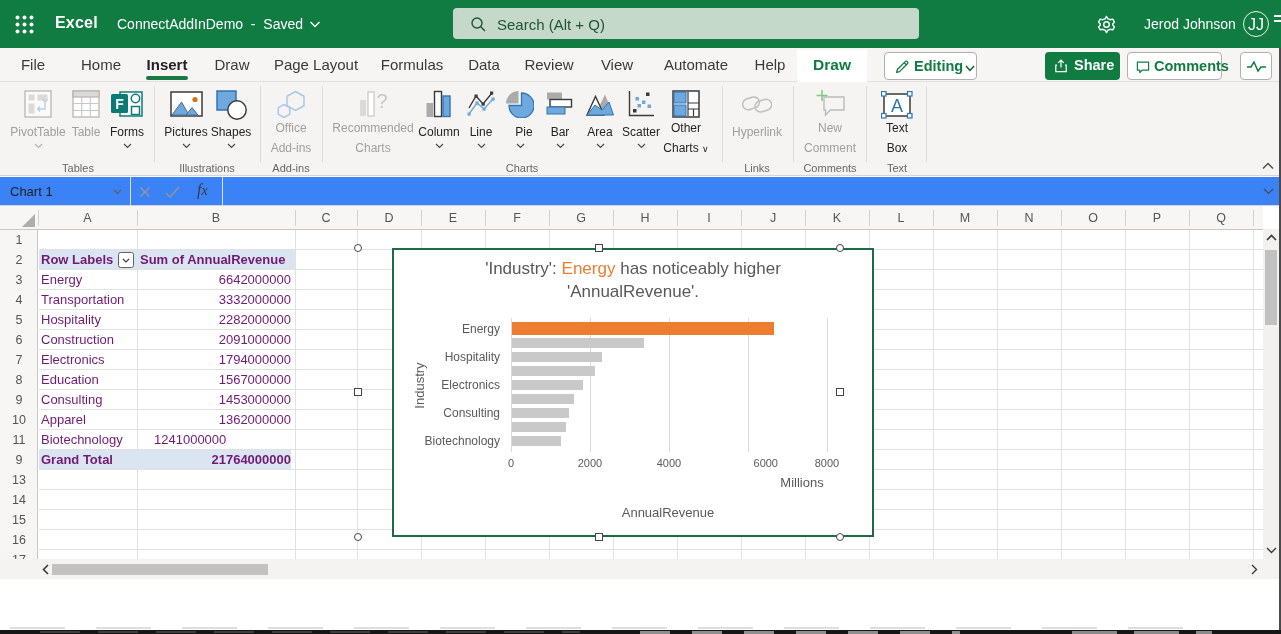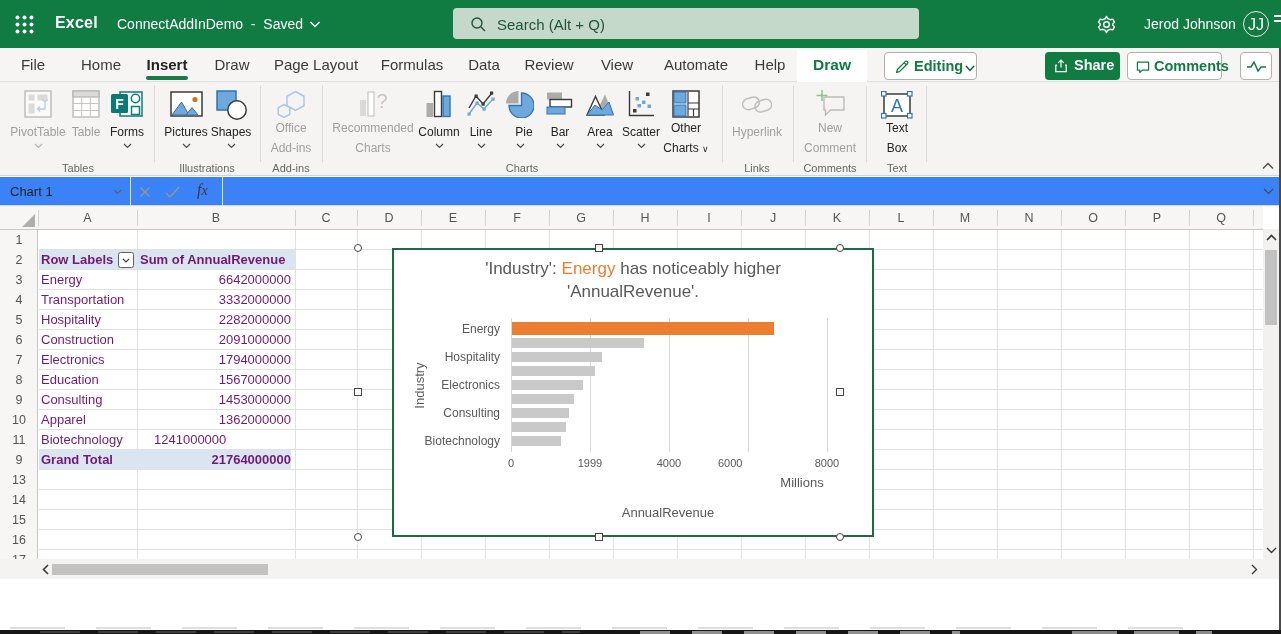--- a/index.html
+++ b/index.html
@@ -434,23 +434,23 @@
 <div class="abs" style="left:118px;top:144px;width:62px;height:10px;background:#C9C9C9"></div>
 <div class="abs" style="left:118px;top:158px;width:57px;height:10px;background:#C9C9C9"></div>
 <div class="abs" style="left:118px;top:172px;width:54px;height:10px;background:#C9C9C9"></div>
 <div class="abs" style="left:118px;top:186px;width:49px;height:10px;background:#C9C9C9"></div>
 <div class="ctext" style="left:6px;top:72px;width:100px;text-align:right;font-size:12px;line-height:14px">Energy</div>
 <div class="ctext" style="left:6px;top:100px;width:100px;text-align:right;font-size:12px;line-height:14px">Hospitality</div>
 <div class="ctext" style="left:6px;top:128px;width:100px;text-align:right;font-size:12px;line-height:14px">Electronics</div>
 <div class="ctext" style="left:6px;top:156px;width:100px;text-align:right;font-size:12px;line-height:14px">Consulting</div>
 <div class="ctext" style="left:6px;top:184px;width:100px;text-align:right;font-size:12px;line-height:14px">Biotechnology</div>
 <div class="ctext" style="left:87px;top:206px;width:60px;text-align:center;font-size:11px;line-height:14px">0</div>
-<div class="ctext" style="left:166px;top:206px;width:60px;text-align:center;font-size:11px;line-height:14px">1999</div>
+<div class="ctext" style="left:166px;top:206px;width:60px;text-align:center;font-size:11px;line-height:14px">2000</div>
 <div class="ctext" style="left:245px;top:206px;width:60px;text-align:center;font-size:11px;line-height:14px">4000</div>
-<div class="ctext" style="left:324px;top:206px;width:60px;text-align:left;font-size:11px;line-height:14px">6000</div>
+<div class="ctext" style="left:324px;top:206px;width:60px;text-align:right;font-size:11px;line-height:14px">6000</div>
 <div class="ctext" style="left:403px;top:206px;width:60px;text-align:center;font-size:11px;line-height:14px">8000</div>
 <div class="ctext" style="left:368px;top:225px;width:80px;text-align:center;font-size:13px;line-height:15px">Millions</div>
 <div class="ctext" style="left:174px;top:255px;width:200px;text-align:center;font-size:13px;line-height:15px">AnnualRevenue</div>
 <div class="ctext" style="left:-75px;top:128px;width:200px;text-align:center;font-size:13px;line-height:15px;transform:rotate(-90deg)">Industry</div>
 </div>
 <div class="handle hc" style="left:354px;top:244px"></div>
 <div class="handle hc" style="left:836px;top:244px"></div>
 <div class="handle hc" style="left:354px;top:533px"></div>
 <div class="handle hc" style="left:836px;top:533px"></div>
 <div class="handle hs" style="left:595px;top:244px"></div>

